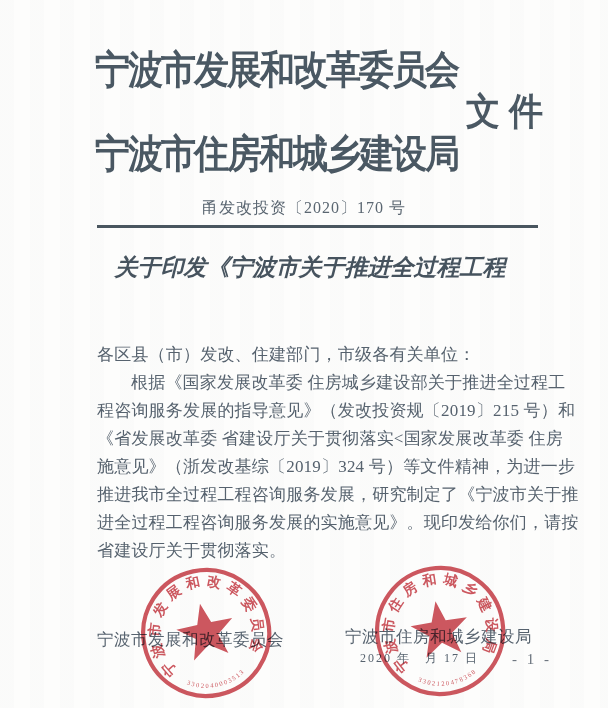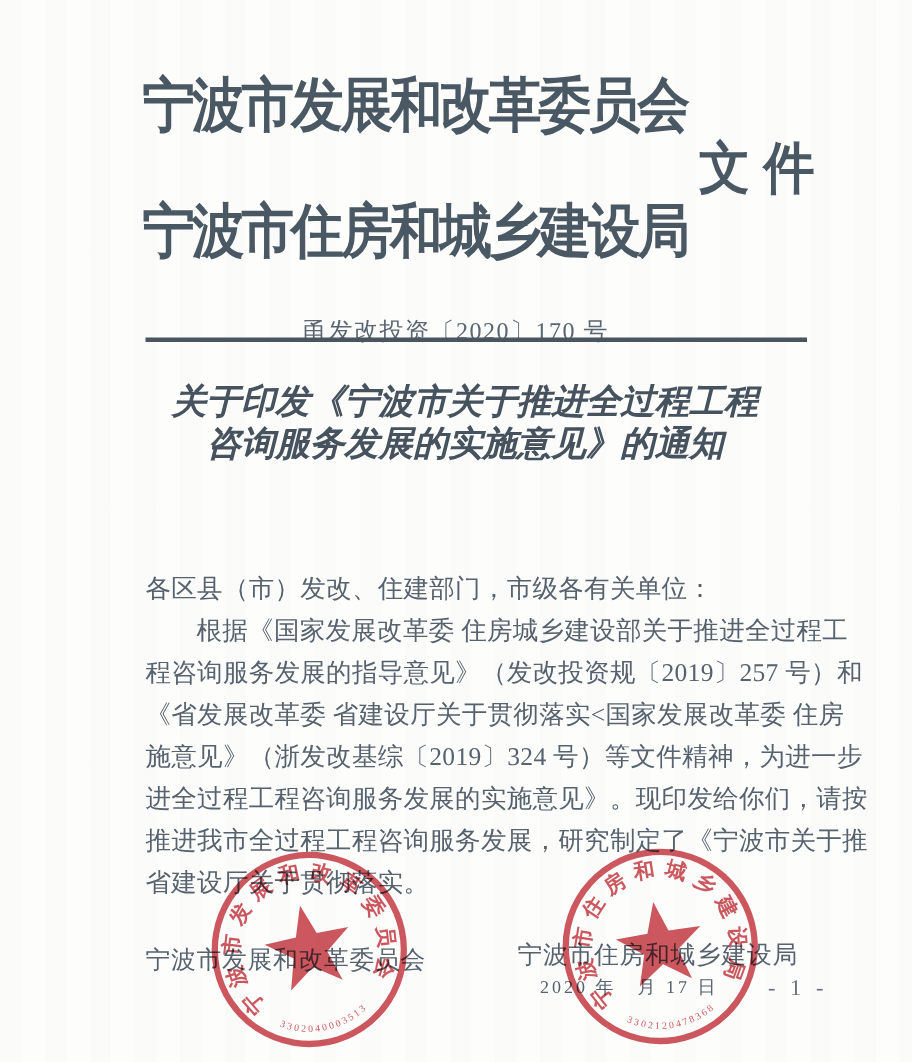--- a/index.html
+++ b/index.html
@@ -15,36 +15,36 @@
     color:#4a5863;white-space:nowrap;transform:scaleY(1.12);transform-origin:top left;
   }
   .hdr-org1{top:44px;}
   .hdr-org2{top:128px;}
   .hdr-file{
     position:absolute;left:466px;top:87px;
     font-size:34px;font-weight:bold;letter-spacing:9px;
     color:#4a5863;white-space:nowrap;transform:scaleY(1.1);transform-origin:top left;
   }
   .doc-number{
-    position:absolute;left:0;right:0;top:211px;text-align:center;
+    position:absolute;left:0;right:0;top:198px;text-align:center;
     font-size:16px;color:#5a6671;letter-spacing:1px;
   }
   .separator{
     position:absolute;left:97px;top:225px;width:441px;height:3px;
     background:#49565f;
   }
   .title{
     position:absolute;left:60px;width:500px;top:254px;text-align:center;
     font-size:23px;font-weight:bold;line-height:28px;color:#46535e;
     letter-spacing:0px;
     font-style:italic;
   }
   .body-block{
     position:absolute;left:97px;top:341px;width:456px;
-    font-size:17px;line-height:28px;color:#56626e;margin-top:38px;
+    font-size:17px;line-height:28px;color:#56626e;
   }
   .body-block .line{white-space:nowrap;letter-spacing:0.2px;}
   .body-block .indent{text-indent:2em;font-family:Liberation Serif, serif;}
   .sig{
     position:absolute;font-size:16.5px;color:#56626e;white-space:nowrap;
     letter-spacing:0.5px;
   }
   .sig-left{left:97px;top:629px;}
   .sig-right{left:345px;top:626px;}
   .sig-date{left:360px;top:650px;font-size:12px;letter-spacing:2px;}
@@ -69,31 +69,30 @@
 
   <div class="hdr-org hdr-org1">宁波市发展和改革委员会</div>
   <div class="hdr-file">文件</div>
   <div class="hdr-org hdr-org2">宁波市住房和城乡建设局</div>
 
   <div class="doc-number">甬发改投资〔2020〕170 号</div>
   <div class="separator"></div>
 
   <div class="title">
     <div>关于印发《宁波市关于推进全过程工程</div>
-    <div>咨询服务发展的实施意见》的通知</div>
   </div>
 
   <div class="body-block">
     <div class="line">各区县（市）发改、住建部门，市级各有关单位：</div>
     <div class="line indent">根据《国家发展改革委 住房城乡建设部关于推进全过程工</div>
-    <div class="line">程咨询服务发展的指导意见》（发改投资规〔2019〕257 号）和</div>
+    <div class="line">程咨询服务发展的指导意见》（发改投资规〔2019〕215 号）和</div>
     <div class="line">《省发展改革委 省建设厅关于贯彻落实&lt;国家发展改革委 住房</div>
     <div class="line">施意见》（浙发改基综〔2019〕324 号）等文件精神，为进一步</div>
+    <div class="line">推进我市全过程工程咨询服务发展，研究制定了《宁波市关于推</div>
     <div class="line">进全过程工程咨询服务发展的实施意见》。现印发给你们，请按</div>
-    <div class="line">推进我市全过程工程咨询服务发展，研究制定了《宁波市关于推</div>
     <div class="line">省建设厅关于贯彻落实。</div>
   </div>
 
   <div class="sig sig-left">宁波市发展和改革委员会</div>
   <div class="sig sig-right">宁波市住房和城乡建设局</div>
   <div class="sig sig-date">2020 年　月 17 日</div>
 
   <div class="page-number">- 1 -</div>
 
   <svg class="seal seal-left" viewBox="0 0 140 140">

